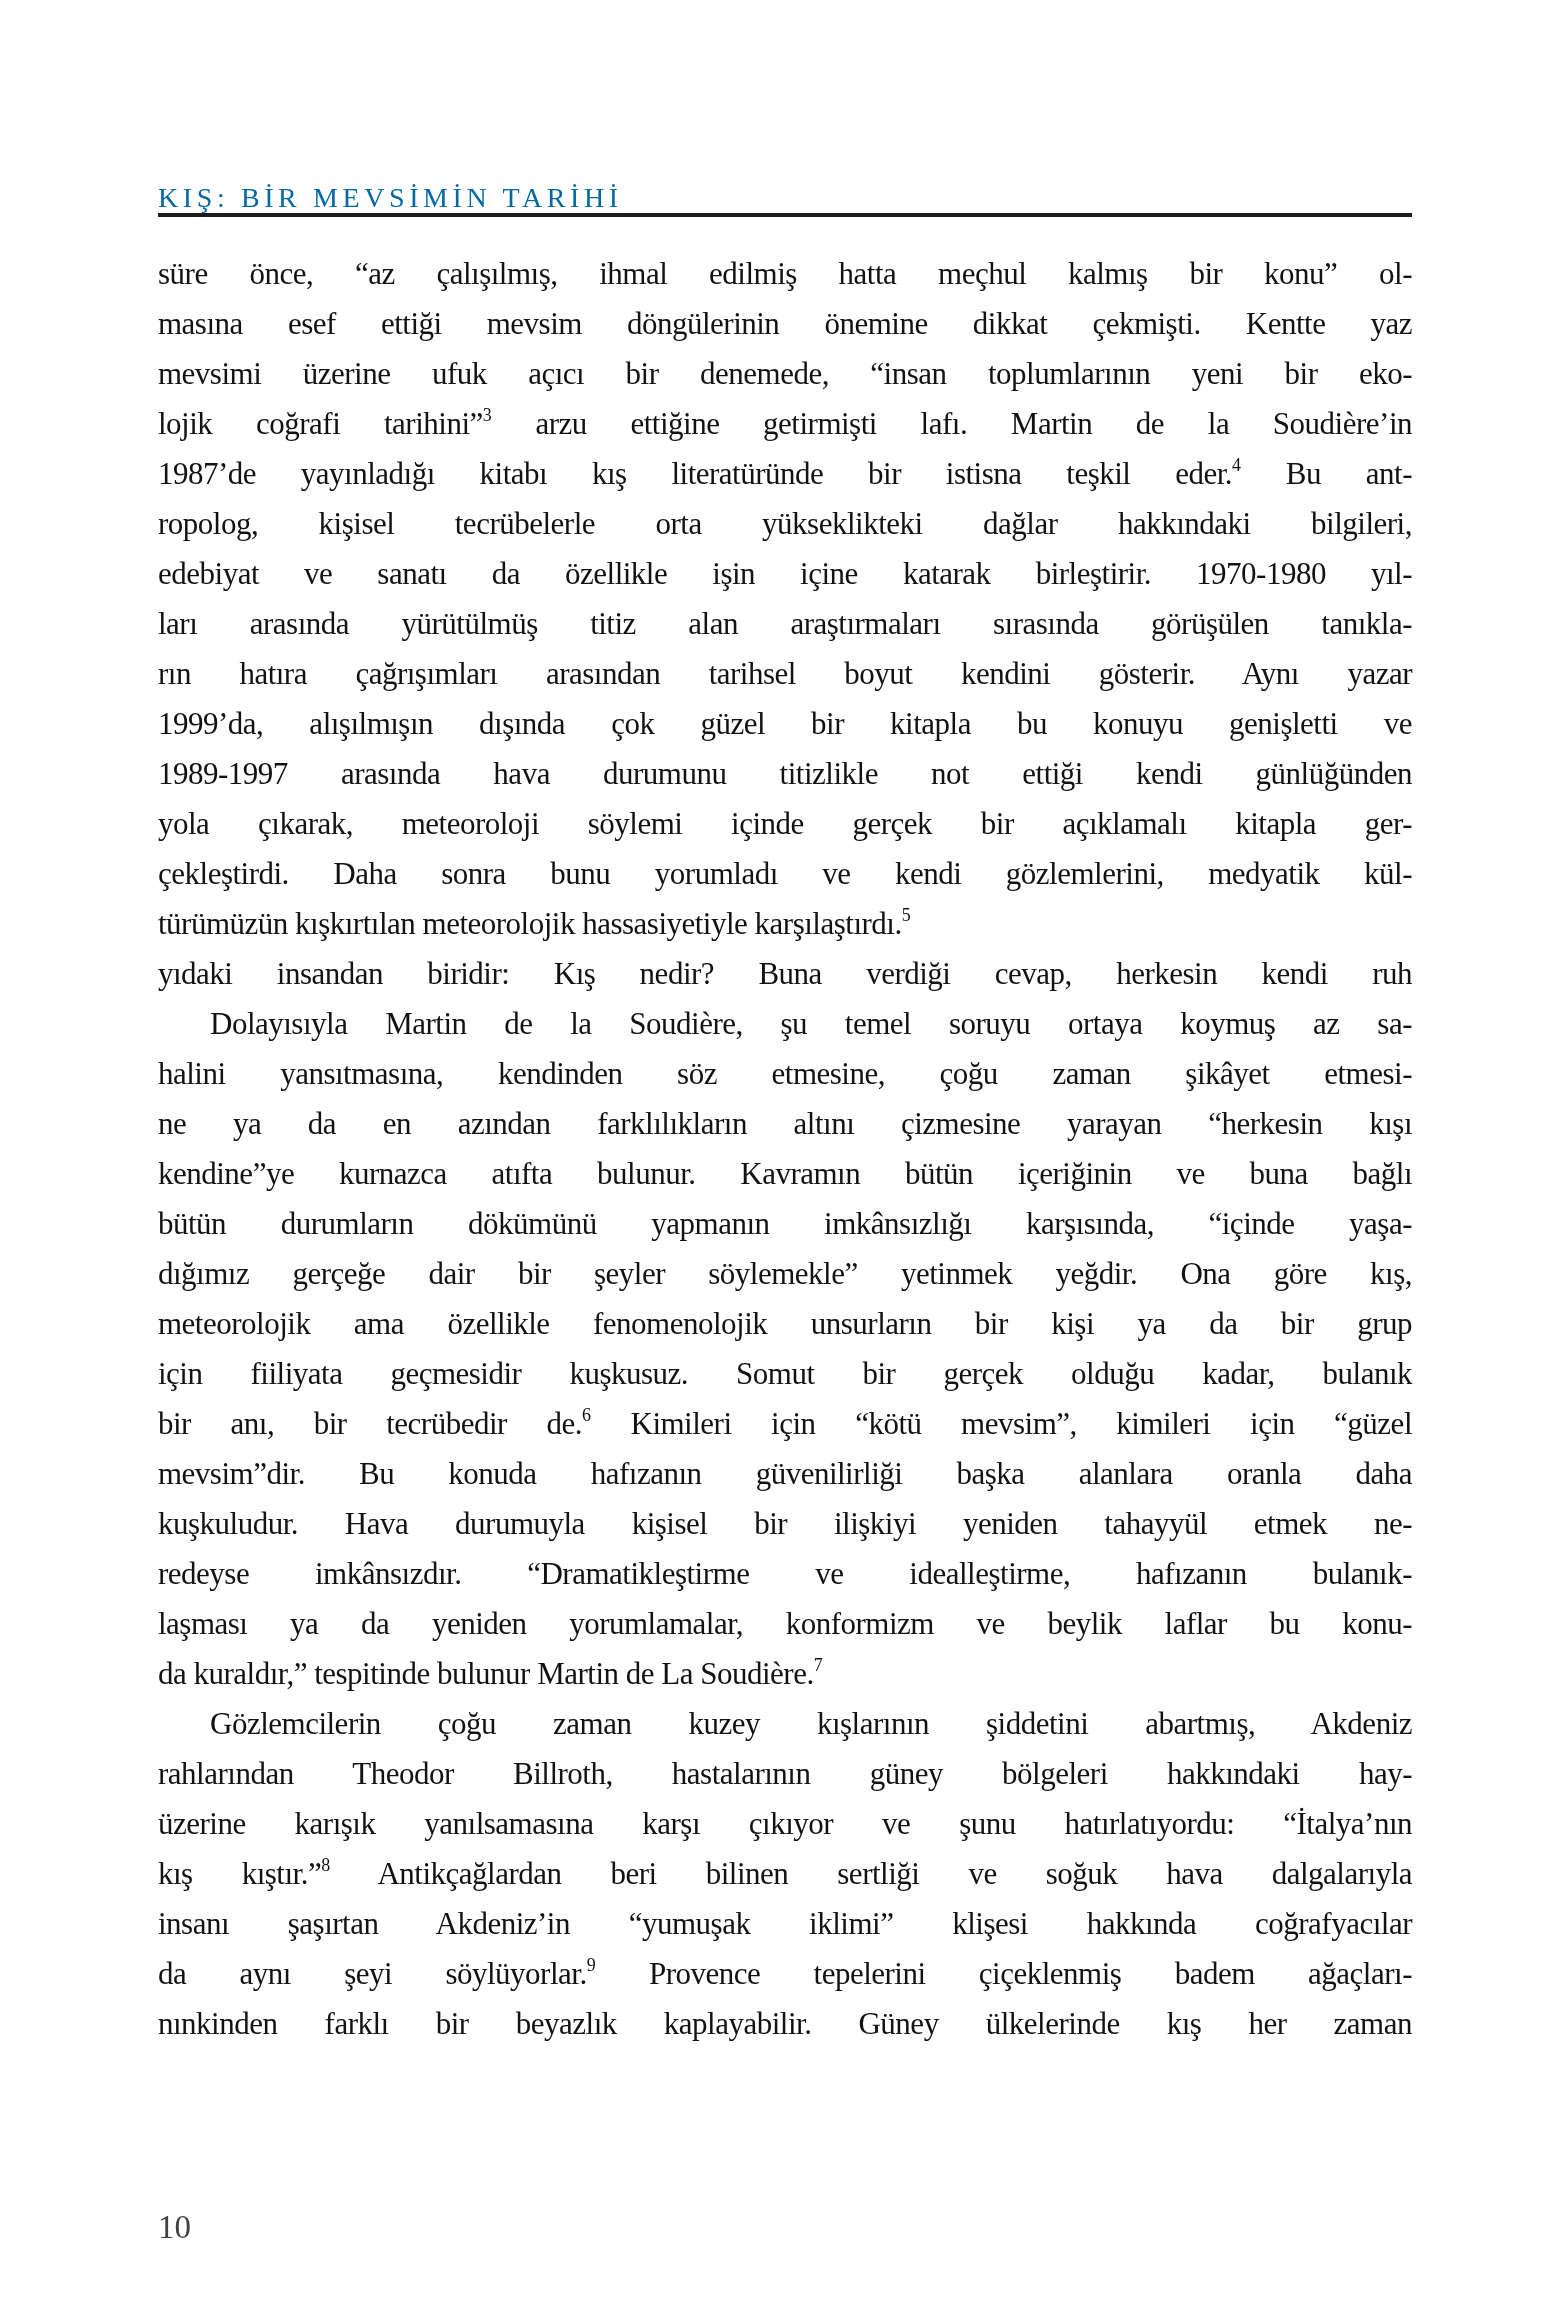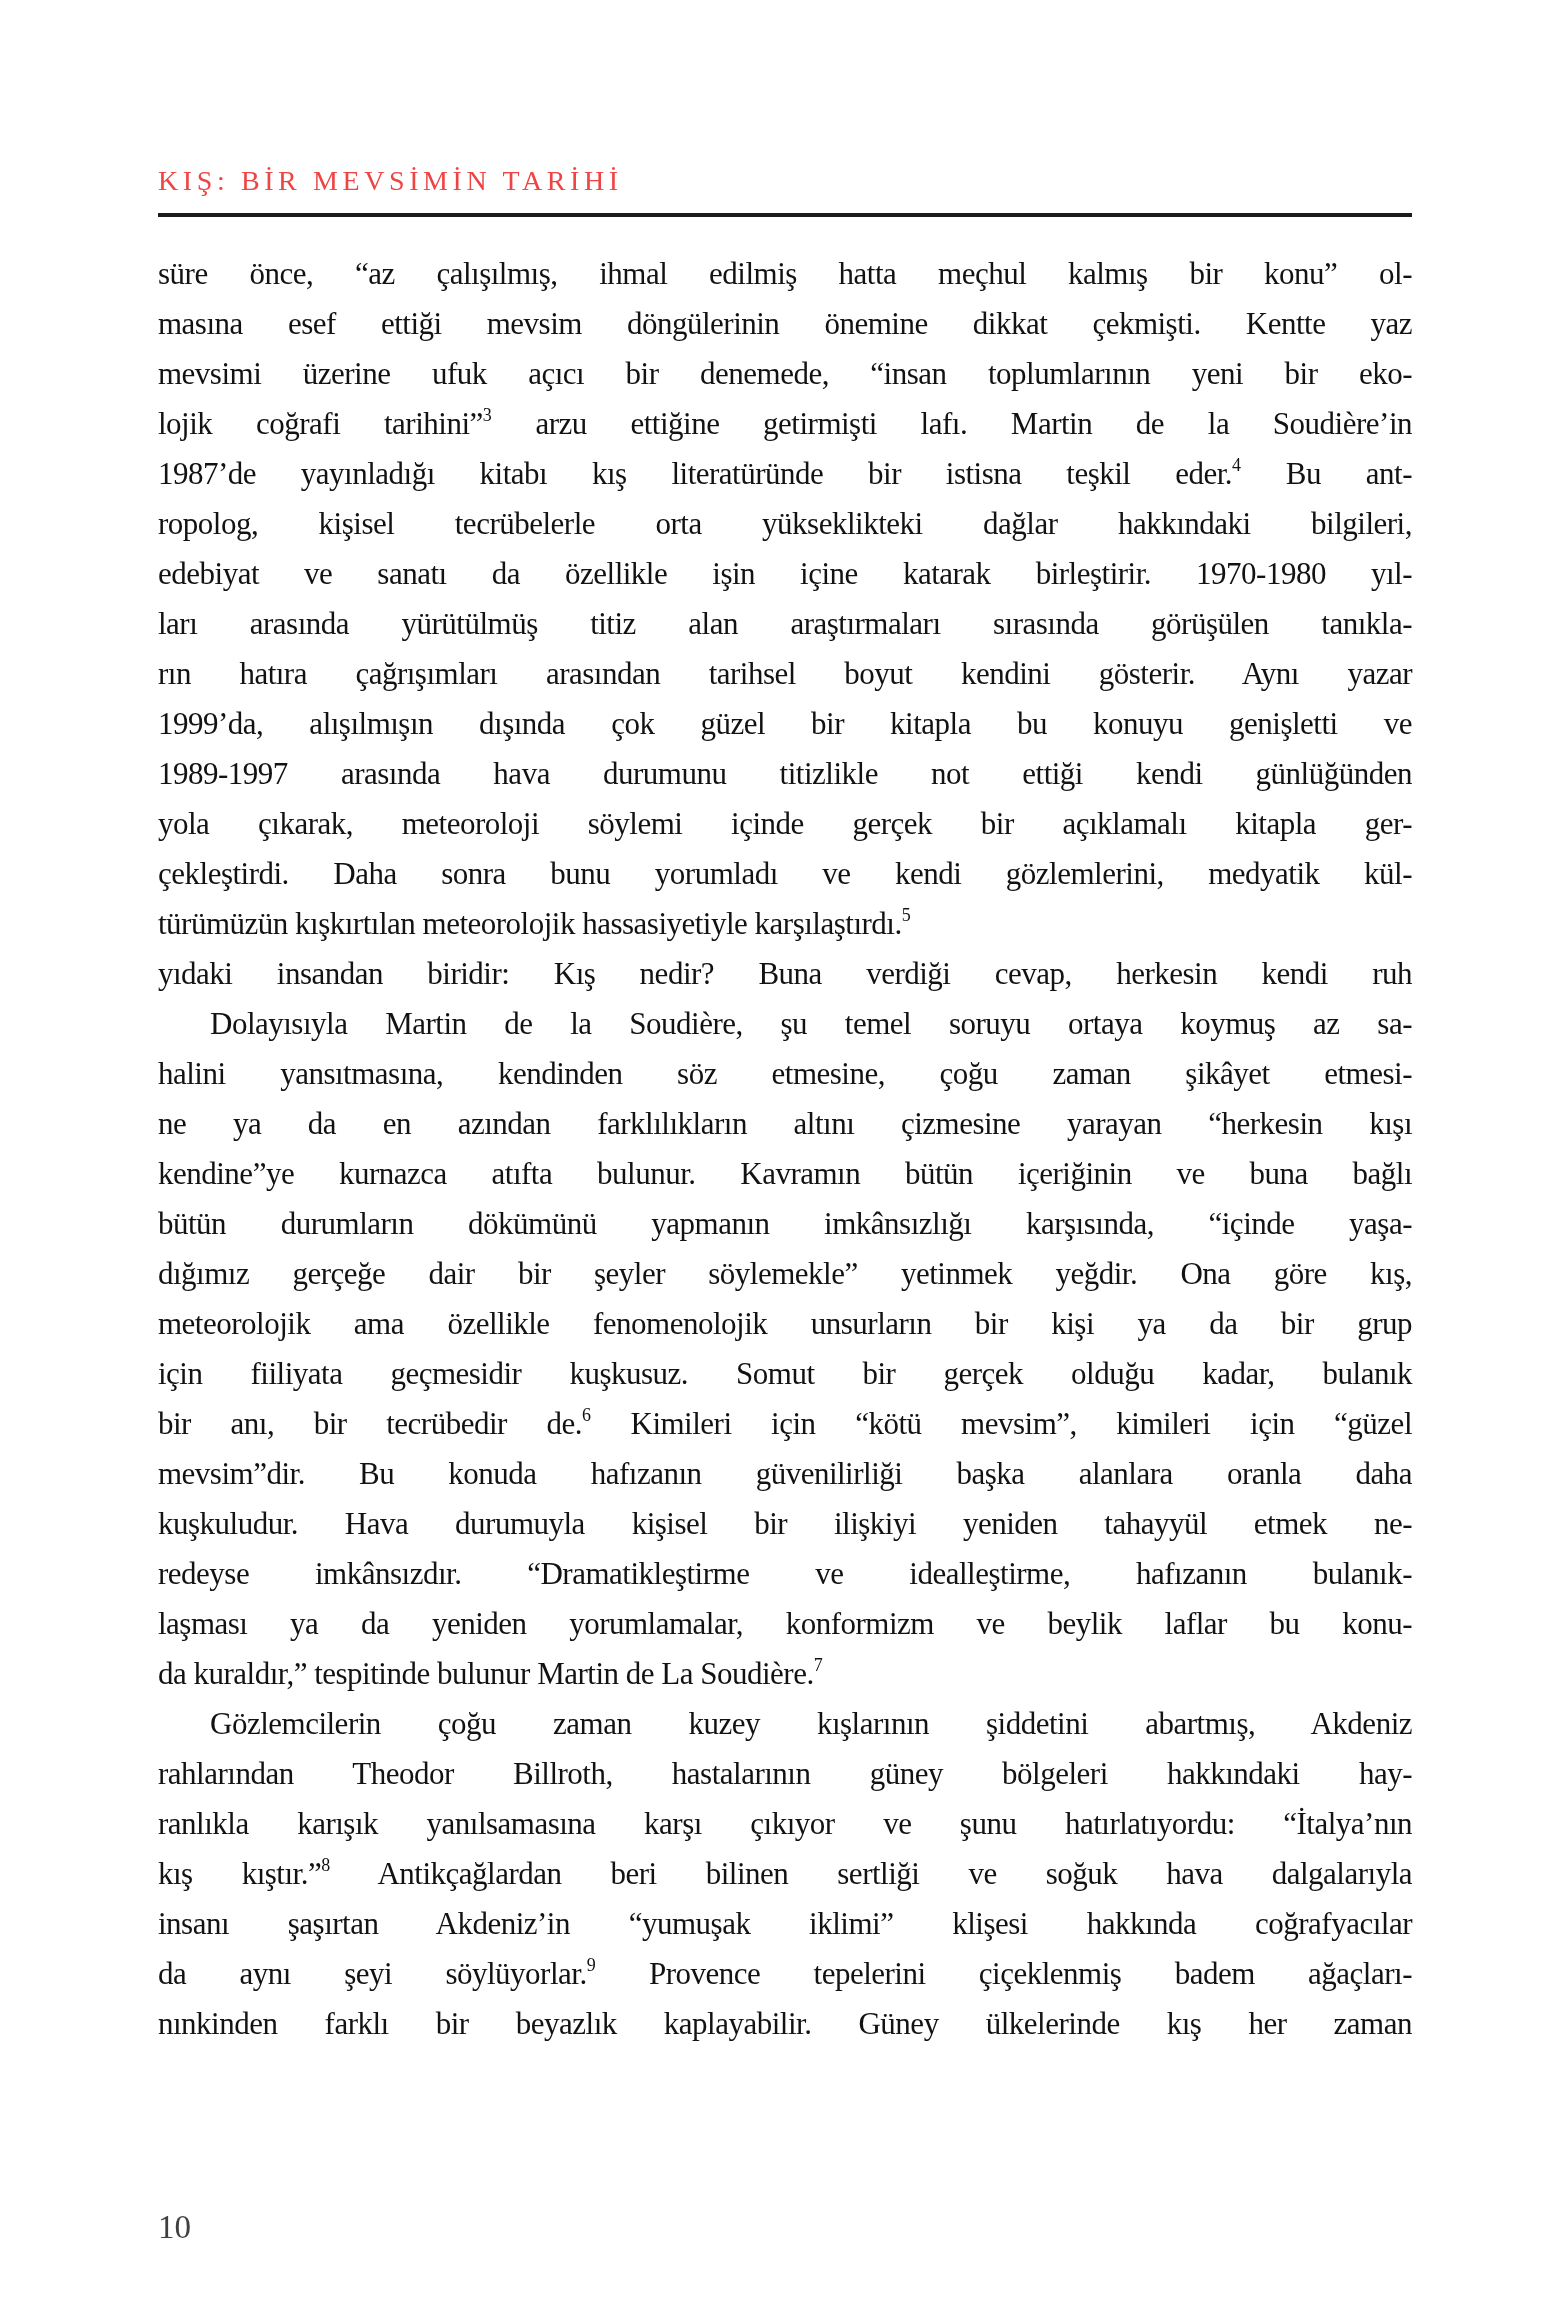--- a/index.html
+++ b/index.html
@@ -11,28 +11,28 @@
     position: relative;
     width: 1565px;
     height: 2321px;
     background: #ffffff;
     color: #131313;
     font-family: "Liberation Serif", "DejaVu Serif", serif;
     overflow: hidden;
   }
   .running-header {
     position: absolute;
-    top: 165px;
+    top: 182px;
     left: 158px;
     margin: 0;
     font-size: 28px;
     font-weight: 400;
     letter-spacing: 4.6px;
     white-space: nowrap;
-    color: #ef4444;
+    color: #0369a1;
   }
   .header-rule {
     position: absolute;
     top: 213px;
     left: 158px;
     width: 1254px;
     height: 3.7px;
     background: #1c1c1c;
   }
   .body-text {
@@ -108,21 +108,21 @@
         <div class="line">bir anı, bir tecrübedir de.<sup>6</sup> Kimileri için “kötü mevsim”, kimileri için “güzel</div>
         <div class="line">mevsim”dir. Bu konuda hafızanın güvenilirliği başka alanlara oranla daha</div>
         <div class="line">kuşkuludur. Hava durumuyla kişisel bir ilişkiyi yeniden tahayyül etmek ne-</div>
         <div class="line">redeyse imkânsızdır. “Dramatikleştirme ve idealleştirme, hafızanın bulanık-</div>
         <div class="line">laşması ya da yeniden yorumlamalar, konformizm ve beylik laflar bu konu-</div>
         <div class="line last">da kuraldır,” tespitinde bulunur Martin de La Soudière.<sup>7</sup></div>
       </div>
       <div class="paragraph">
         <div class="line indent">Gözlemcilerin çoğu zaman kuzey kışlarının şiddetini abartmış, Akdeniz</div>
         <div class="line">rahlarından Theodor Billroth, hastalarının güney bölgeleri hakkındaki hay-</div>
-        <div class="line">ranlıkla karışık yanılsamasına karşı çıkıyor ve şunu hatırlatıyordu: “İtalya’nın</div>
+        <div class="line">üzerine karışık yanılsamasına karşı çıkıyor ve şunu hatırlatıyordu: “İtalya’nın</div>
         <div class="line">kış kıştır.”<sup>8</sup> Antikçağlardan beri bilinen sertliği ve soğuk hava dalgalarıyla</div>
         <div class="line">insanı şaşırtan Akdeniz’in “yumuşak iklimi” klişesi hakkında coğrafyacılar</div>
         <div class="line">da aynı şeyi söylüyorlar.<sup>9</sup> Provence tepelerini çiçeklenmiş badem ağaçları-</div>
         <div class="line">nınkinden farklı bir beyazlık kaplayabilir. Güney ülkelerinde kış her zaman</div>
       </div>
     </main>
   <span class="page-number">10</span>
 </div>
 
 

